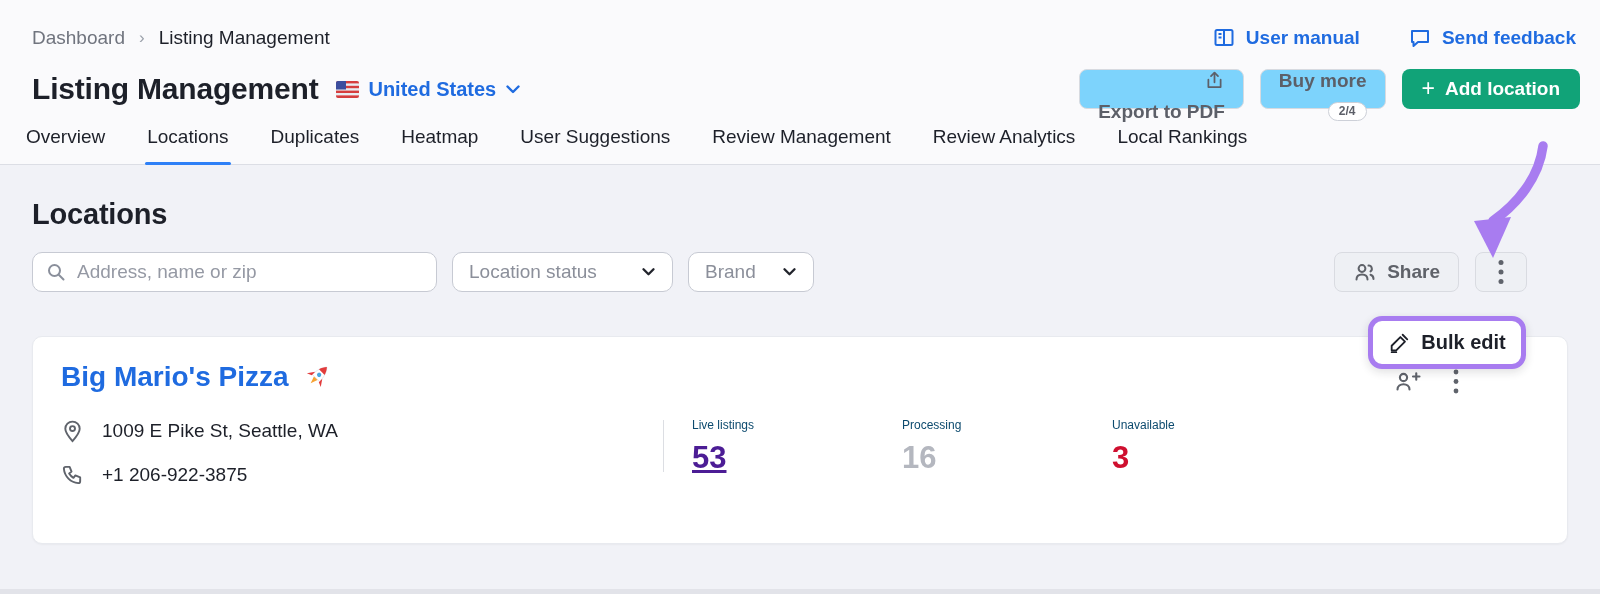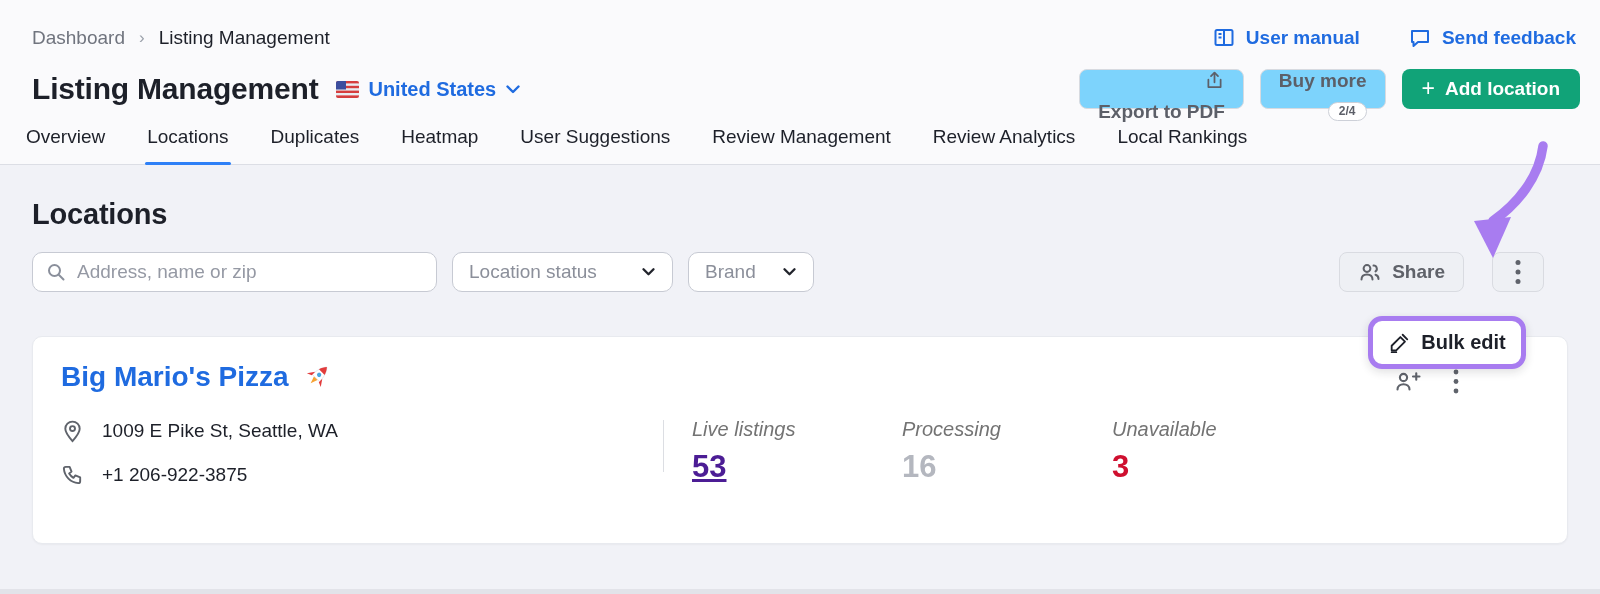--- a/index.html
+++ b/index.html
@@ -70,21 +70,21 @@
   }
   .search-box input::placeholder { color:#9599a4; }
   .search-box .sicon { position:absolute; left:14px; top:10px; }
   .select-btn {
     height:40px; background:#fff; border:1px solid #c7cad3; border-radius:10px;
     display:flex; align-items:center; justify-content:space-between;
     padding:0 16px; font-size:19px; color:#8b8f9a; cursor:pointer; gap:14px;
   }
   .select-brand { width:126px; }
   .select-status { width:221px; }
-  .toolbar-right { display:flex; align-items:center; gap:28px; margin-right:24px; }
+  .toolbar-right { display:flex; align-items:center; gap:16px; margin-right:41px; }
   .btn-share {
     display:flex; align-items:center; gap:10px; height:40px; padding:0 18px;
     background:#eef0f4; border:1px solid #d9dbe1; border-radius:8px;
     font-size:19px; font-weight:600; color:#5f6269; cursor:pointer;
   }
   .btn-kebab {
     width:52px; height:40px; background:#eef0f4; border:1px solid #d9dbe1;
     border-radius:8px; display:flex; align-items:center; justify-content:center; cursor:pointer;
   }
   
@@ -97,21 +97,21 @@
   .card-head { display:flex; justify-content:space-between; align-items:flex-start; }
   .card-title { display:flex; align-items:center; gap:12px; cursor:pointer; }
   .card-name { color:#1f6be0; font-size:28px; font-weight:700; }
   .card-icons { display:flex; align-items:center; gap:32px; margin-right:80px; margin-top:8px; }
   .card-body { margin-top:24px; display:flex; }
   .contact-col { width:602px; display:flex; flex-direction:column; gap:20px; }
   .contact-row { display:flex; align-items:center; gap:18px; font-size:19px; color:#1d2029; }
   .vdiv { width:1px; background:#dcdee3; margin:2px 0 14px; }
   .stats { display:flex; margin-left:28px; }
   .stat { width:210px; }
-  .stat-label { font-size:20px; color:#737373;font-style:italic; }
+  .stat-label { font-size:12px; color:#0c4a6e; }
   .stat-value { margin-top:8px; font-size:31px; font-weight:700; }
   .stat-value.green { color:#4c1d95;text-decoration:underline; }
   .stat-value.gray  { color:#b4b7bf; }
   .stat-value.red   { color:#cf0f2f; }
   
   .bulk-popup {
     position:absolute; left:1368px; top:316px; width:158px; height:53px;
     background:#fff; border:5px solid #a87cf0; border-radius:14px;
     box-shadow:0 3px 10px rgba(26,28,36,0.14);
     display:flex; align-items:center; justify-content:center; gap:11px;

